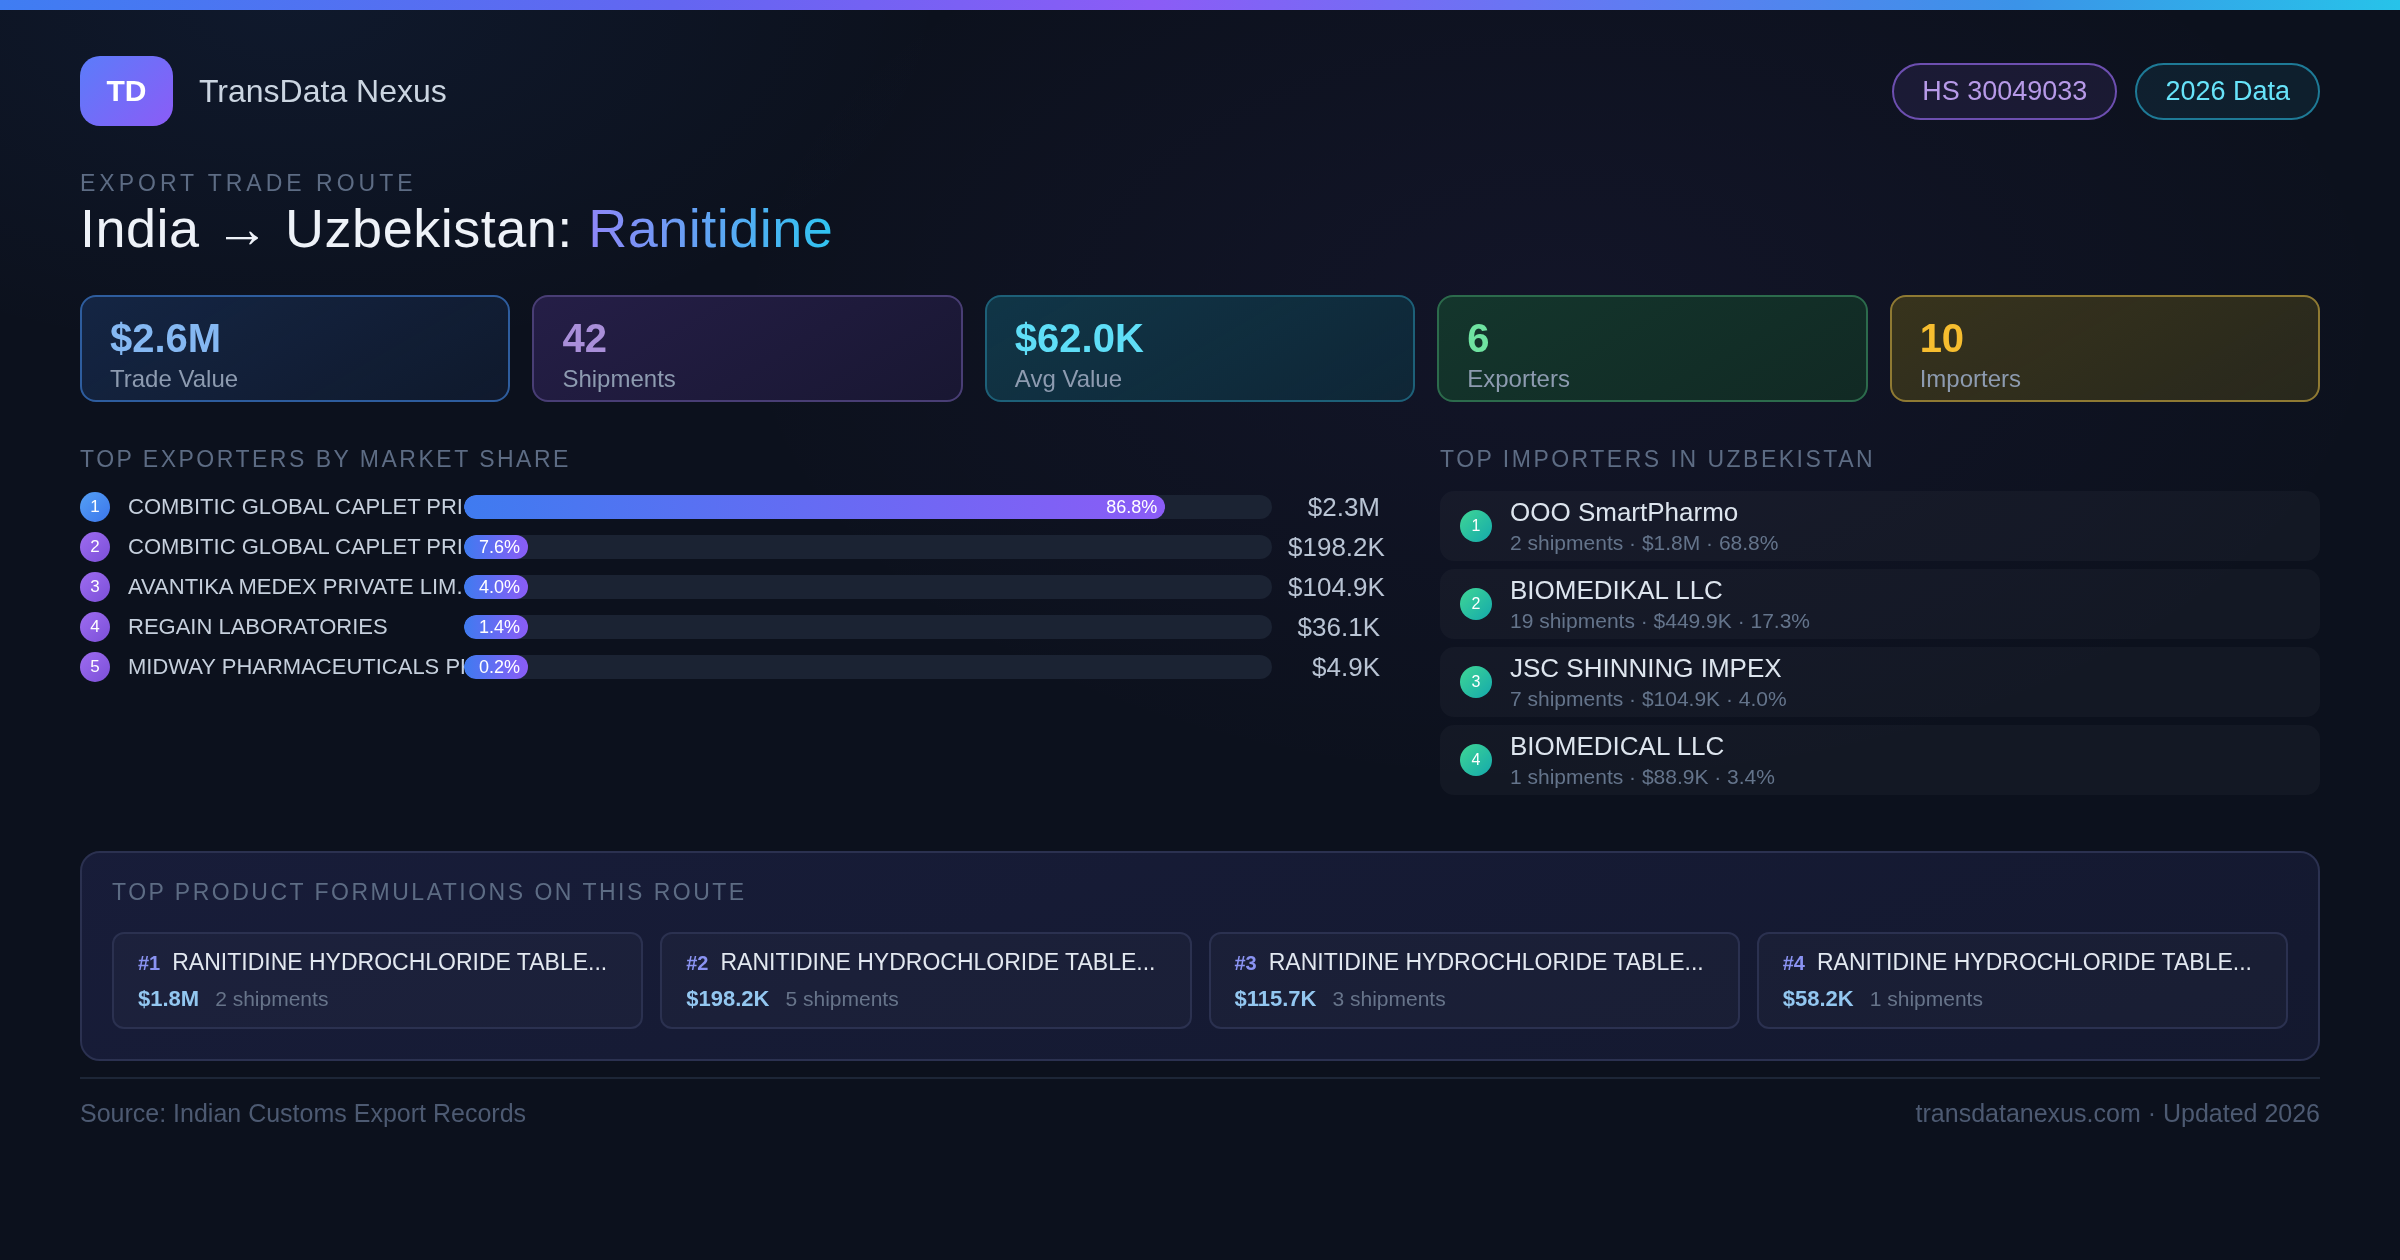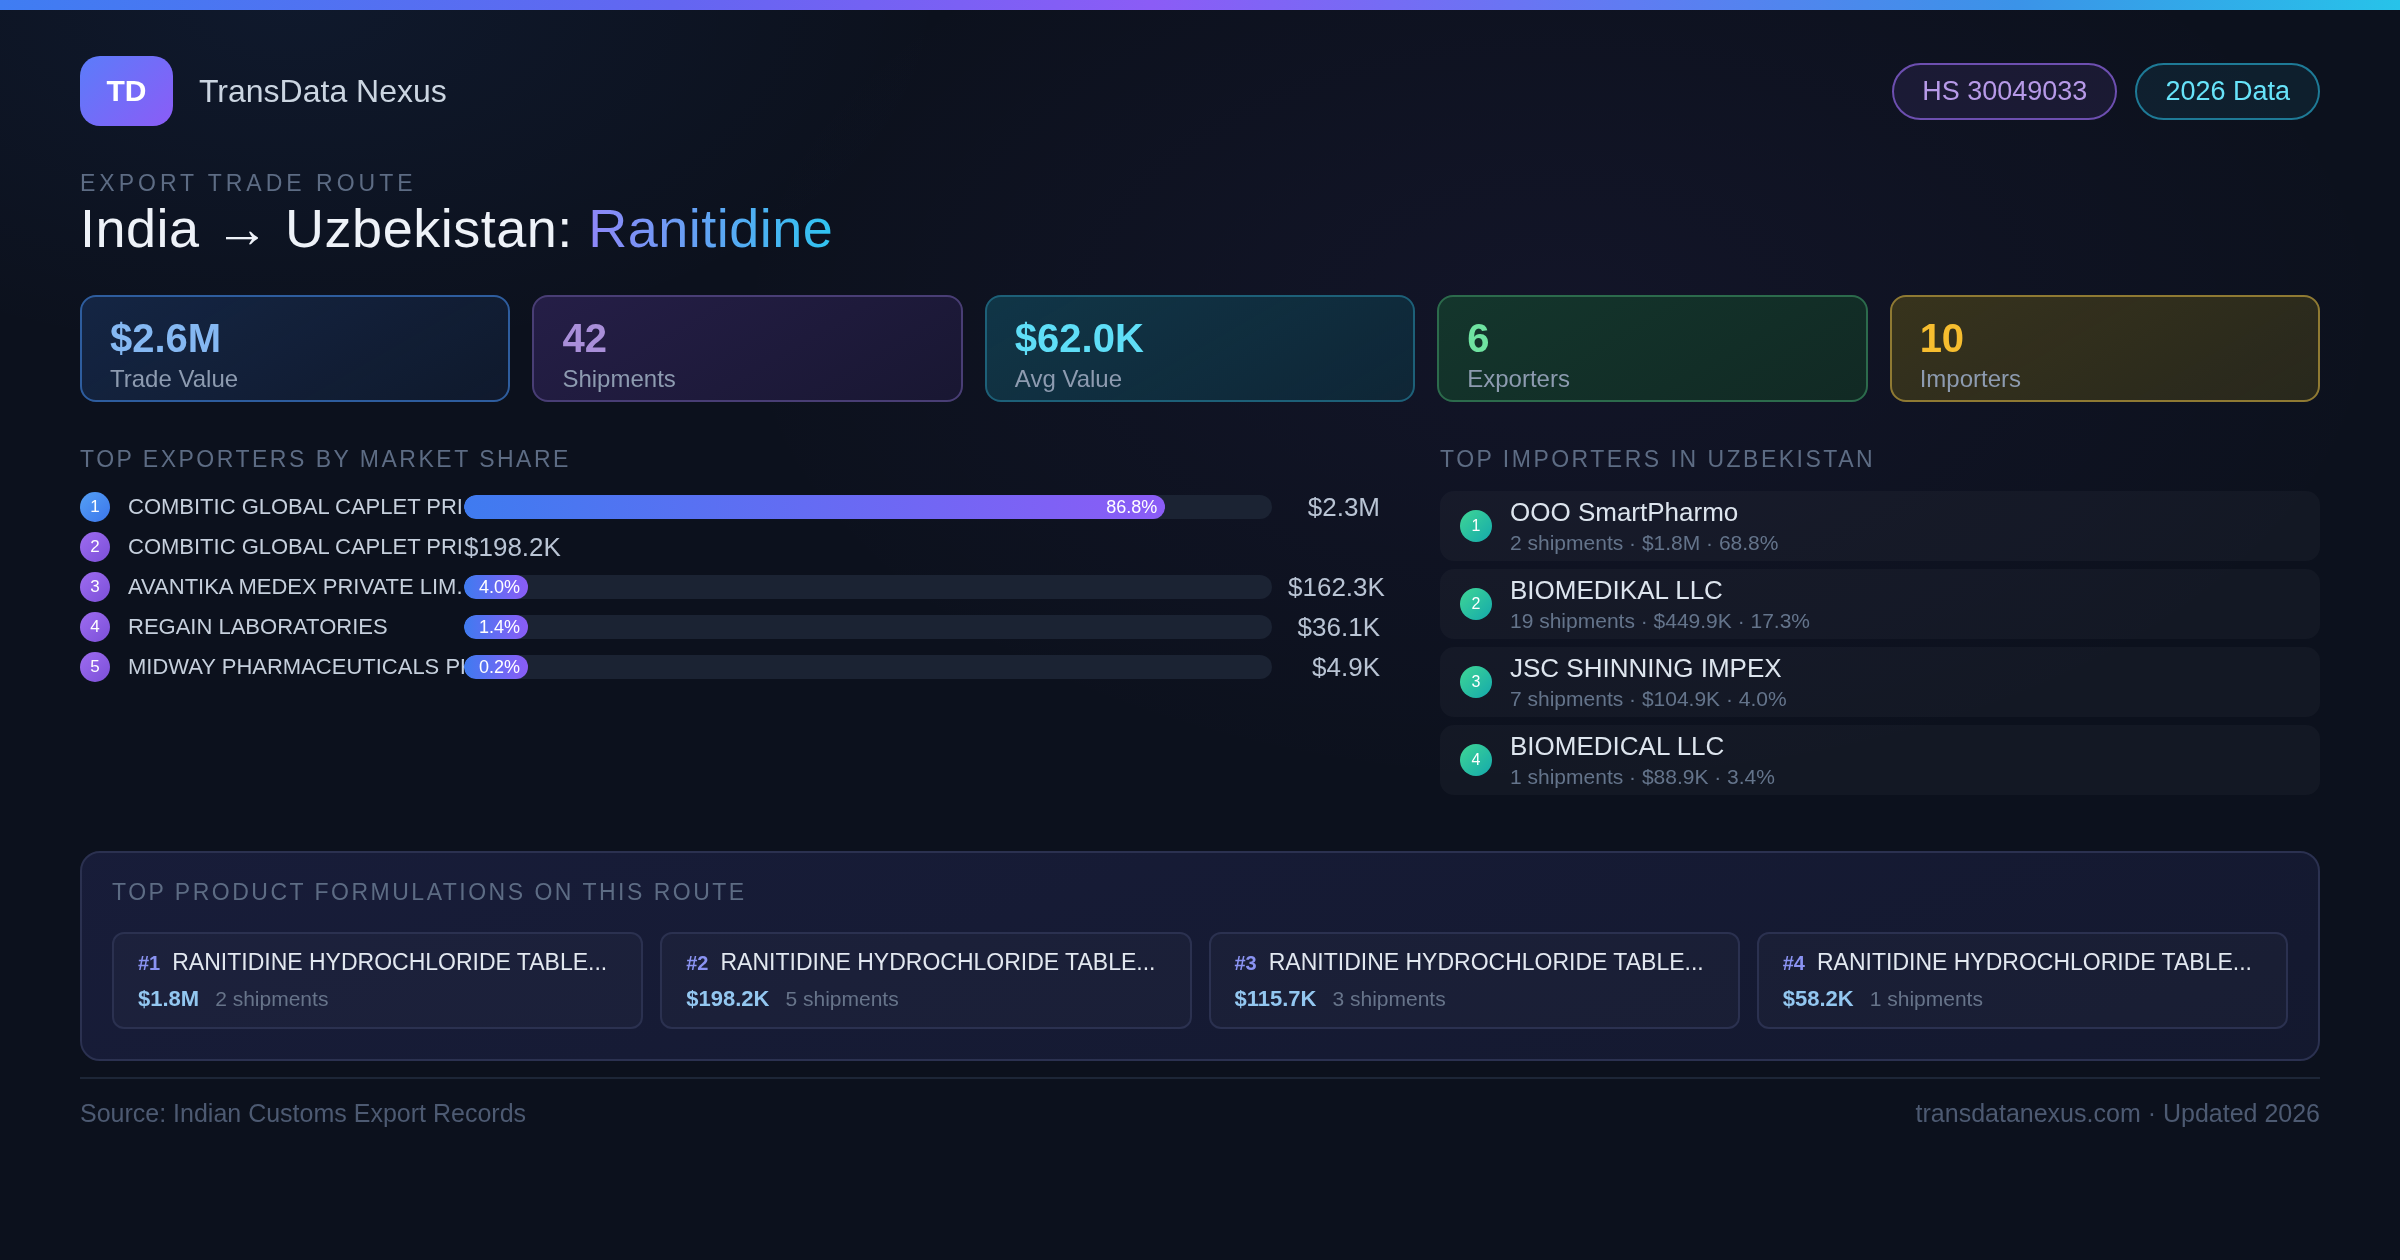--- a/index.html
+++ b/index.html
@@ -151,32 +151,37 @@
             <div class="bar-fill" style="width: 86.8%;">
               <span class="bar-label">86.8%</span>
             </div>
           </div>
           <div class="exp-val">$2.3M</div>
         </div>
 
         <div class="exp-row">
           <div class="rank-c">2</div>
           <div class="exp-name">COMBITIC GLOBAL CAPLET PRI...</div>
+          <div class="bar-track">
+            <div class="bar-fill" style="width: 7.6%;">
+              <span class="bar-label">7.6%</span>
+            </div>
+          </div>
           <div class="exp-val">$198.2K</div>
         </div>
 
         <div class="exp-row">
           <div class="rank-c">3</div>
           <div class="exp-name">AVANTIKA MEDEX PRIVATE LIM...</div>
           <div class="bar-track">
             <div class="bar-fill" style="width: 4%;">
               <span class="bar-label">4.0%</span>
             </div>
           </div>
-          <div class="exp-val">$162.3K</div>
+          <div class="exp-val">$104.9K</div>
         </div>
 
         <div class="exp-row">
           <div class="rank-c">4</div>
           <div class="exp-name">REGAIN LABORATORIES</div>
           <div class="bar-track">
             <div class="bar-fill" style="width: 1.4%;">
               <span class="bar-label">1.4%</span>
             </div>
           </div>

